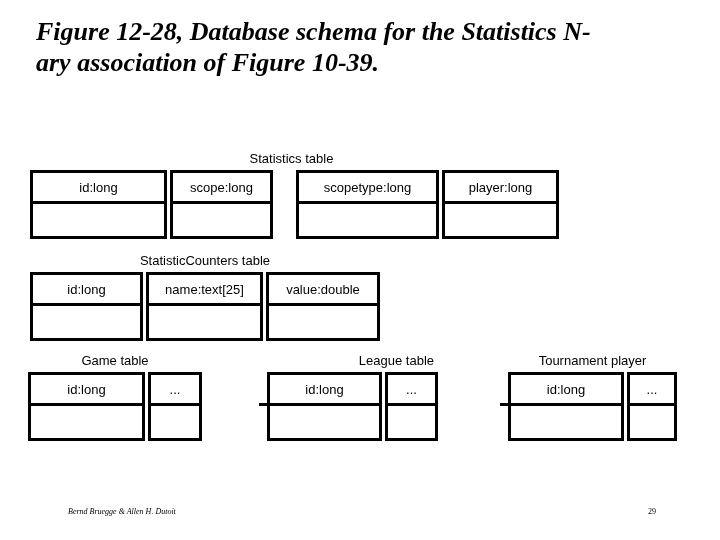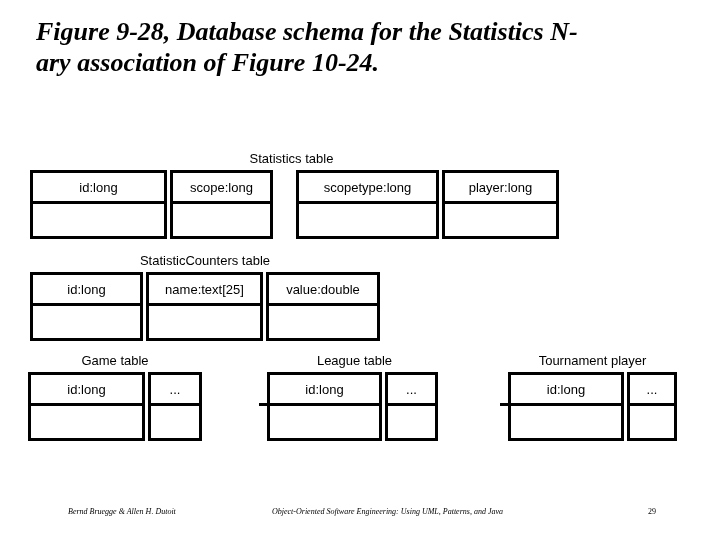--- a/index.html
+++ b/index.html
@@ -56,22 +56,22 @@
     white-space: nowrap;
   }
   .footer-page { font-style: normal; }
 </style>
 </head>
 <body>
 
 <div class="slide">
 
   <div class="slide-title">
-    <div>Figure 9-28, Database schema for the Statistics N-</div>
-    <div>ary association of Figure 10-24.</div>
+    <div>Figure 12-28, Database schema for the Statistics N-</div>
+    <div>ary association of Figure 10-39.</div>
   </div>
 
   <div class="tbl-label" style="left:30px; top:151px; width:523px;">Statistics table</div>
   <div class="db-table" style="left:30px; top:170px;">
     <div class="db-col" style="width:137px;">
       <div class="cell hcell">id:long</div>
       <div class="cell dcell"></div>
     </div>
     <div class="db-col" style="width:103px;">
       <div class="cell hcell">scope:long</div>
@@ -108,21 +108,21 @@
     <div class="db-col" style="width:117px;">
       <div class="cell hcell">id:long</div>
       <div class="cell dcell"></div>
     </div>
     <div class="db-col" style="width:54px;">
       <div class="cell hcell">...</div>
       <div class="cell dcell"></div>
     </div>
   </div>
 
-  <div class="tbl-label" style="left:269px; top:353px; width:171px;">League table</div>
+  <div class="tbl-label" style="left:263px; top:353px; width:171px;text-align:right;">League table</div>
   <div class="tick" style="left:259px; top:403px;"></div>
   <div class="db-table" style="left:267px; top:372px;">
     <div class="db-col" style="width:115px;">
       <div class="cell hcell">id:long</div>
       <div class="cell dcell"></div>
     </div>
     <div class="db-col" style="width:53px;">
       <div class="cell hcell">...</div>
       <div class="cell dcell"></div>
     </div>
@@ -135,16 +135,15 @@
       <div class="cell hcell">id:long</div>
       <div class="cell dcell"></div>
     </div>
     <div class="db-col" style="width:50px;">
       <div class="cell hcell">...</div>
       <div class="cell dcell"></div>
     </div>
   </div>
 
   <div class="footer-item" style="left:68px;">Bernd Bruegge &amp; Allen H. Dutoit</div>
-  <div class="footer-item" style="left:272px;">Object-Oriented Software Engineering: Using UML, Patterns, and Java</div>
   <div class="footer-item footer-page" style="left:648px;">29</div>
 
 </div>
 
 </body></html>

